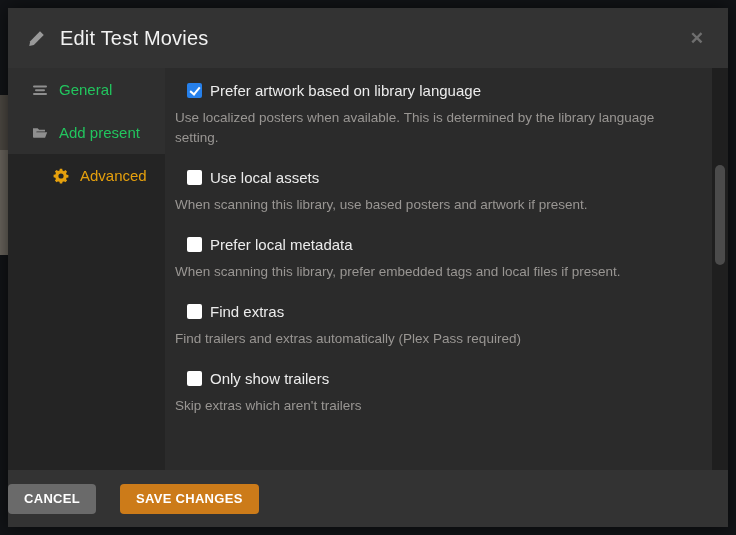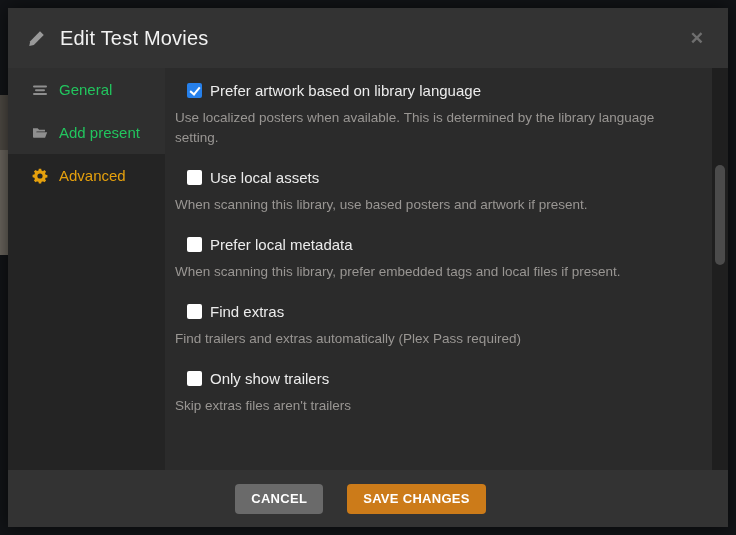--- a/index.html
+++ b/index.html
@@ -31,21 +31,21 @@
 
   .modal-main{flex:1 1 auto;display:flex;background:#2b2b2b;overflow:hidden;}
 
   .sidebar{width:157px;flex:0 0 157px;background:#242424;}
   .tab{
     height:43px;display:flex;align-items:center;padding-left:24px;
     background:#2f2f2f;color:#22c55e;font-size:15px;cursor:pointer;
   }
   .tab .tab-icon{width:16px;height:16px;margin-right:11px;flex:0 0 auto;}
   .tab .tab-icon svg{display:block;}
-  .tab.selected{background:#242424;color:var(--gold,#e5a00d);}
+  .tab.selected{background:#242424;color:var(--gold,#e5a00d);margin-left:21px;}
 
   .content{flex:1 1 auto;padding:14px 20px 0 10px;}
   .field{margin-bottom:21px;}
   .field-head{display:flex;align-items:center;cursor:pointer;padding-left:12px;}
   .cbx{
     width:15px;height:15px;flex:0 0 auto;margin-right:8px;
     background:#ffffff;border-radius:2px;position:relative;
   }
   .field-head.checked .cbx{background:var(--blue,#2680eb);}
   .field-head.checked .cbx::after{
@@ -62,21 +62,21 @@
   .scroll-track{
     width:16px;flex:0 0 16px;background:#1f1f1f;position:relative;
   }
   .scroll-thumb{
     position:absolute;left:3px;top:97px;width:10px;height:100px;
     border-radius:5px;background:#4b4b4b;cursor:pointer;
   }
 
   .modal-footer{
     height:57px;flex:0 0 57px;background:#333333;
-    display:flex;align-items:center;justify-content:center;
+    display:flex;align-items:center;justify-content:flex-start;
     padding-right:15px;gap:24px;
   }
   .btn{
     height:30px;border:none;border-radius:4px;padding:0 16px;
     font-family:"Liberation Sans",sans-serif;font-size:13px;font-weight:700;
     color:#ffffff;letter-spacing:.3px;cursor:pointer;
   }
   .btn-cancel{background:var(--cancel,#6a6a6a);}
   .btn-save{background:var(--orange,#cc7b19);}
 </style>
@@ -162,21 +162,21 @@
           <span class="field-label">Find extras</span>
         </div>
         <p class="field-desc">Find trailers and extras automatically (Plex Pass required)</p>
       </div>
 
       <div class="field">
         <div class="field-head">
           <span class="cbx"></span>
           <span class="field-label">Only show trailers</span>
         </div>
-        <p class="field-desc">Skip extras files aren't trailers</p>
+        <p class="field-desc">Skip extras which aren't trailers</p>
       </div>
 
     </div>
 
     <div class="scroll-track">
       <div class="scroll-thumb"></div>
     </div>
 
   </div>
 

